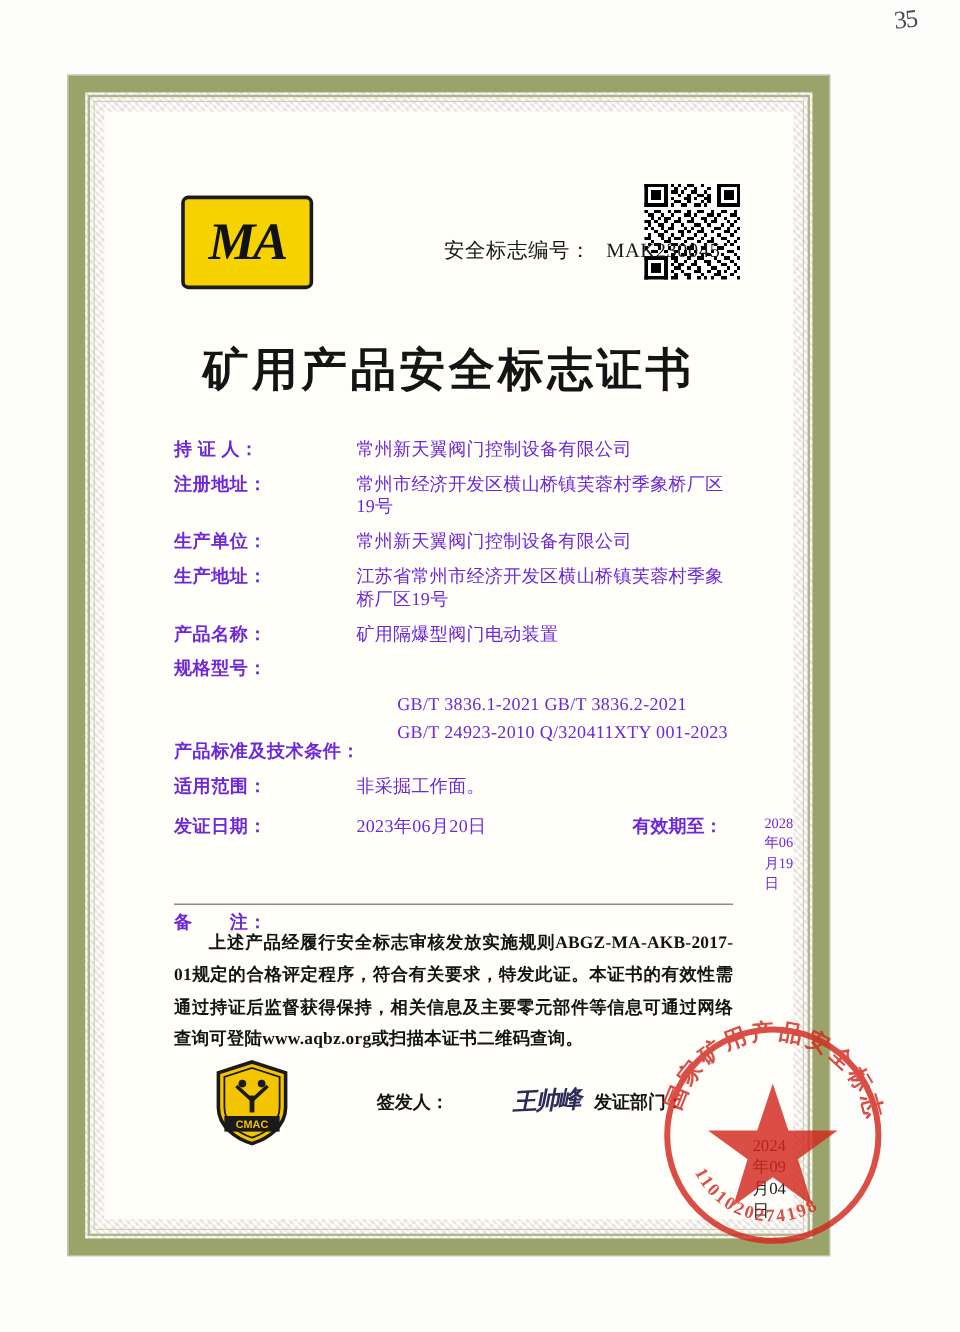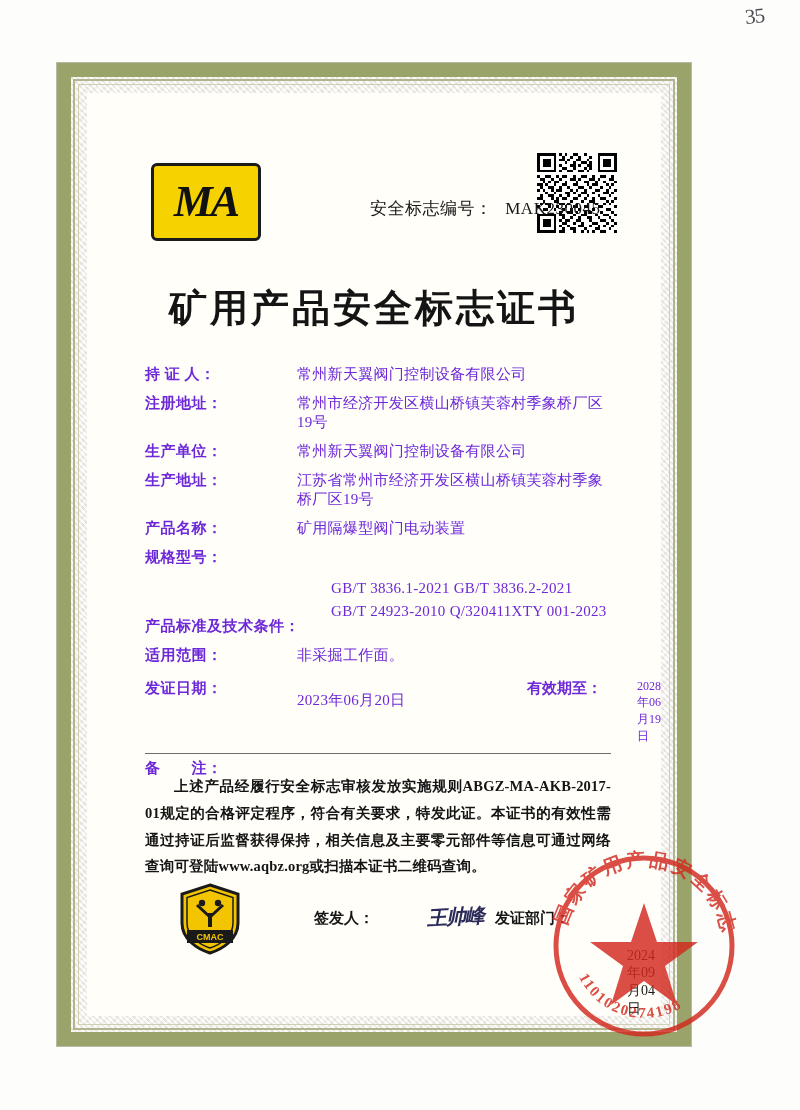--- a/index.html
+++ b/index.html
@@ -173,21 +173,20 @@
   }
   .row .val.two-line {
     line-height: 1.55;
   }
   .row.dates {
     margin-top: 14px;
   }
   .row.dates .val {
     flex: 0 0 230px;
     font-weight: normal;
-    margin-top: 12px;
   }
   .row.dates .lbl2 {
     flex: 0 0 110px;
     font-family: "Liberation Serif", serif;
     font-weight: bold;
     font-size: 15px;
   }
   .row.dates .val2 {
     font-family: "Liberation Serif", serif;
     font-weight: normal;

